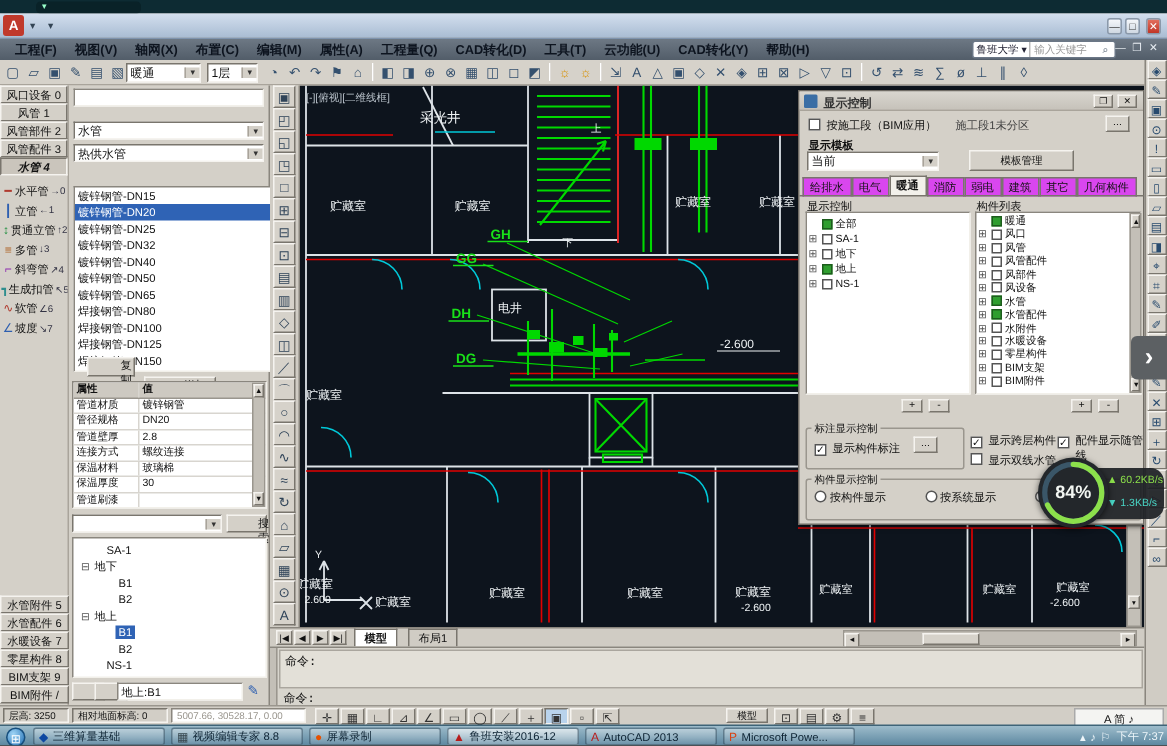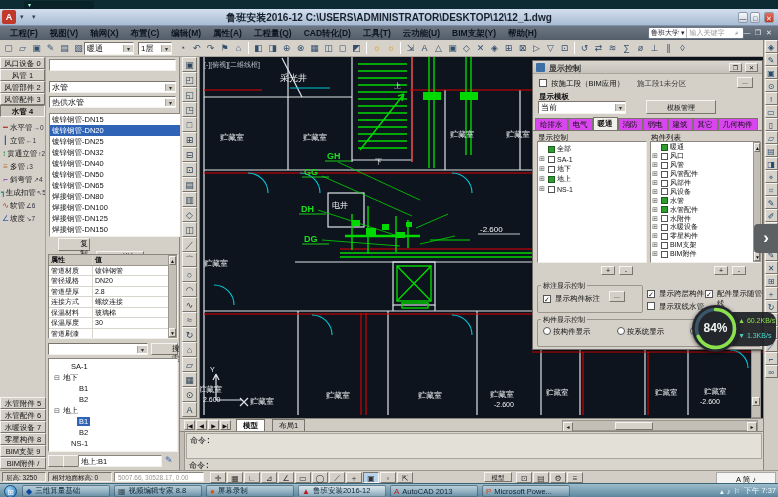--- a/index.html
+++ b/index.html
@@ -33,21 +33,21 @@
   .tgroup{position:absolute;top:1px;display:flex;gap:1px;}
   .ticon{width:13px;height:13px;font-size:9px;line-height:13px;text-align:center;color:#34506e;background:#d6d2ca;border:1px solid transparent;}
   .tgroup.bulbs .ticon{color:#d89000;}
   .tsep{position:absolute;top:2px;width:1px;height:12px;background:#a9a49b;border-right:1px solid #fff;}
   .combo{background:#fff;border:1px solid;border-color:#79756d #f5f3ef #f5f3ef #79756d;font-size:8px;display:flex;align-items:center;}
   .combo .val{flex:1;padding:0 2px;white-space:nowrap;overflow:hidden;}
   .combo .arr{width:10px;text-align:center;background:#d4d0c8;border-left:1px solid #a9a49b;font-size:6px;color:#333;}
   
   #leftbar{left:0;top:57px;width:46px;height:413px;background:#d4d0c8;border-right:1px solid #a9a49b;}
   .vtab{height:12px;font-size:7.5px;line-height:11px;text-align:center;white-space:nowrap;overflow:hidden;}
-  .vtab.active{background:#cac5bc;border-color:#79756d #f5f3ef #f5f3ef #79756d;font-weight:bold;}
+  .vtab.active{background:#cac5bc;border-color:#79756d #f5f3ef #f5f3ef #79756d;font-weight:bold;font-style:italic;}
   .tool-item{height:13px;display:flex;align-items:center;font-size:7.5px;white-space:nowrap;overflow:hidden;padding-left:1px;}
   .tool-item .tg{width:9px;font-size:8px;text-align:center;}
   .tool-item .tk{font-size:6.5px;color:#334;margin-left:1px;}
   
   #leftpanel{left:46px;top:57px;width:134px;height:413px;background:#d4d0c8;border-right:1px solid #8a867e;}
   .lrow{height:11px;font-size:7.5px;line-height:11px;padding-left:2px;white-space:nowrap;overflow:hidden;}
   .lrow.sel{background:#2f63b5;color:#fff;}
   .pbtn{position:absolute;font-size:7.5px;text-align:center;padding-left:20px;}
   .prow{display:flex;height:10.5px;font-size:7px;line-height:10px;border-bottom:1px solid #d8d5cf;}
   .prow .pk{width:44px;padding-left:2px;border-right:1px solid #d8d5cf;white-space:nowrap;overflow:hidden;}
@@ -130,40 +130,39 @@
 <div id="screen">
 
   <div class="abs" id="topstrip">
     <div class="tab">▾</div>
   </div>
 
   <div class="abs" id="titlebar">
     <div id="logo">A</div>
     <span class="qat" style="left:20px">▾</span>
     <span class="qat" style="left:32px">▾</span>
-    <div id="title-text">鲁班安装2016-12    C:\USERS\ADMINISTRATOR\DESKTOP\12\12_1.dwg</div>
     <div class="winbtn" style="right:30px">—</div>
     <div class="winbtn" style="right:18px">□</div>
     <div class="winbtn close" style="right:4px">✕</div>
   </div>
 
   <div class="abs" id="menubar">
     <div id="menu-items">
 
     <div class="menu-item">工程(F)</div>
         <div class="menu-item">视图(V)</div>
         <div class="menu-item">轴网(X)</div>
         <div class="menu-item">布置(C)</div>
         <div class="menu-item">编辑(M)</div>
         <div class="menu-item">属性(A)</div>
         <div class="menu-item">工程量(Q)</div>
         <div class="menu-item">CAD转化(D)</div>
         <div class="menu-item">工具(T)</div>
         <div class="menu-item">云功能(U)</div>
-        <div class="menu-item">BIM支架(Y)</div>
+        <div class="menu-item">CAD转化(Y)</div>
         <div class="menu-item">帮助(H)</div>
       </div>
     <div id="searchbox">
       <span class="brand">鲁班大学 ▾</span>
       <span class="ph">输入关键字</span>
       <span class="mag">⌕</span>
     </div>
     <span class="mdibtn" style="right:26px">—</span>
     <span class="mdibtn" style="right:15px">❐</span>
     <span class="mdibtn" style="right:4px">✕</span>
@@ -310,21 +309,21 @@
   <div class="abs" id="leftpanel">
     <div class="abs sunken" style="left:3px;top:2px;width:127px;height:12px"></div>
     <div class="combo abs" style="left:3px;top:24px;width:127px;height:12px">
       <span class="val">水管</span>
       <span class="arr">▾</span>
     </div>
     <div class="combo abs" style="left:3px;top:39px;width:127px;height:12px">
       <span class="val">热供水管</span>
       <span class="arr">▾</span>
     </div>
-    <div class="abs sunken" style="left:3px;top:56px;width:141px;height:124px;overflow:hidden">
+    <div class="abs sunken" style="left:3px;top:67px;width:141px;height:124px;overflow:hidden">
 
     <div class="lrow">镀锌钢管-DN15</div>
         <div class="lrow sel">镀锌钢管-DN20</div>
         <div class="lrow">镀锌钢管-DN25</div>
         <div class="lrow">镀锌钢管-DN32</div>
         <div class="lrow">镀锌钢管-DN40</div>
         <div class="lrow">镀锌钢管-DN50</div>
         <div class="lrow">镀锌钢管-DN65</div>
         <div class="lrow">焊接钢管-DN80</div>
         <div class="lrow">焊接钢管-DN100</div>

